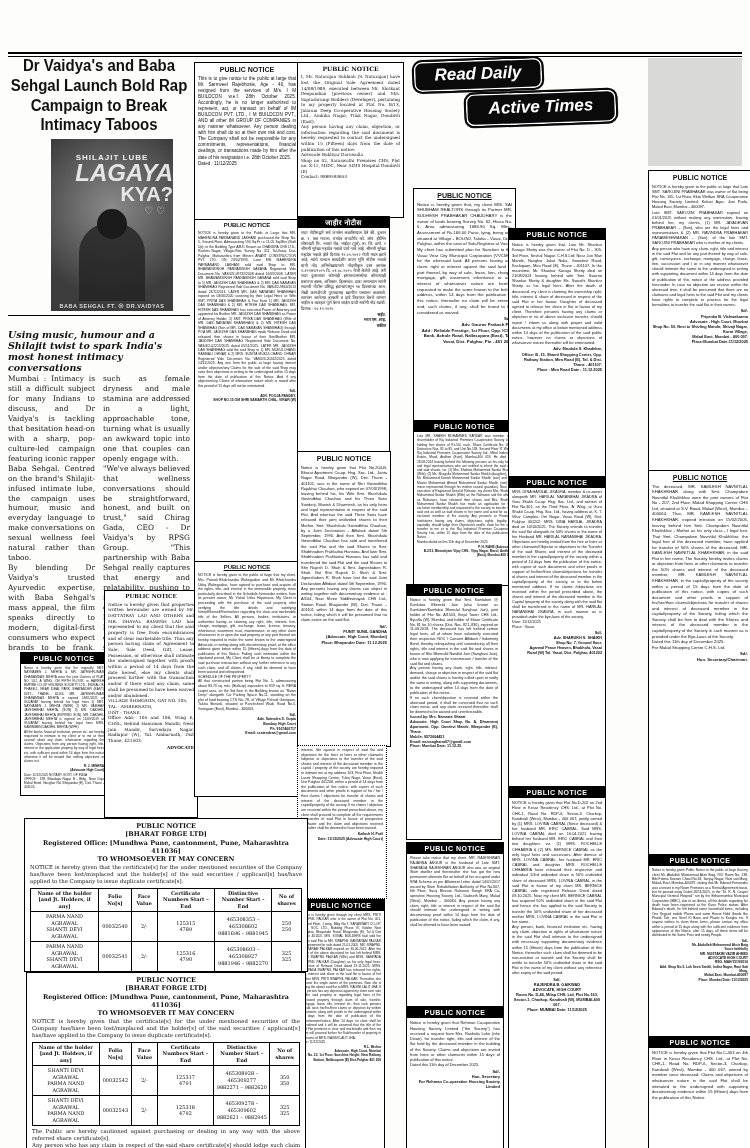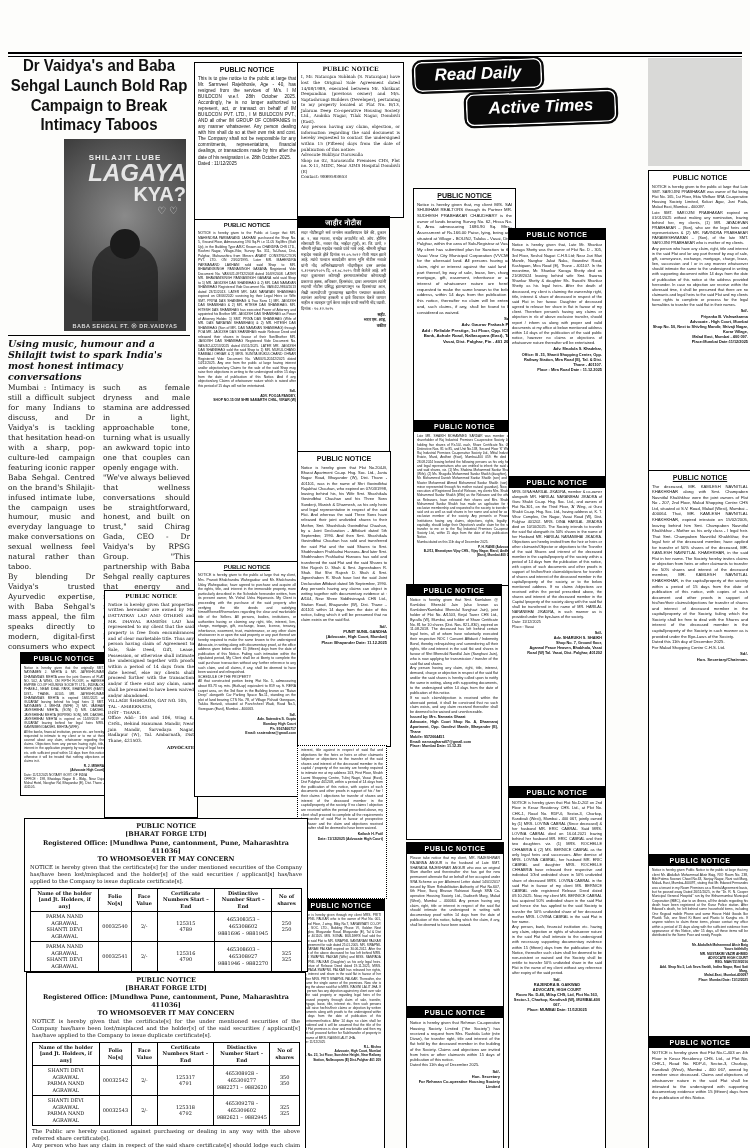--- a/index.html
+++ b/index.html
@@ -10,33 +10,33 @@
   #pagenum{display:inline-block;background:#4a4a4a;color:#fff;font-weight:bold;font-size:17px;
            padding:2px 7px;vertical-align:middle;}
   #hdate{display:inline-block;font-weight:bold;font-size:13px;margin-left:8px;vertical-align:middle;}
   #masthead{float:right;font-weight:bold;font-size:17px;letter-spacing:.5px;
             font-family:"Liberation Sans",sans-serif;transform:scaleY(1.15);}
   #rule{position:absolute;left:8px;top:52px;width:734px;border-top:2px solid #000;border-bottom:1px solid #000;height:2px;}
   
   #article{position:absolute;left:8px;top:58px;width:182px;height:592px;overflow:hidden;}
   #headline{font-family:"Liberation Sans",sans-serif;font-weight:bold;font-size:15px;line-height:1.25;
             text-align:center;transform:scaleY(1.05);}
-  #photo{position:relative;width:122px;height:192px;margin:6px 4px 4px auto;
+  #photo{position:relative;width:122px;height:172px;margin:6px 17px 4px auto;
          background:radial-gradient(circle at 50% 40%,#8a8a8a,#3c3c3c 75%);overflow:hidden;}
   #photo .l1{color:#eee;font-weight:bold;font-size:8px;text-align:center;margin-top:14px;letter-spacing:1px;}
   #photo .l2{color:#f4f4f4;font-weight:bold;font-size:24px;text-align:right;line-height:.95;opacity:.9;font-style:italic;}
   #photo .l3{color:#f4f4f4;font-weight:bold;font-size:20px;text-align:right;line-height:.95;opacity:.9;}
   #photo .fig{position:absolute;left:28px;bottom:10px;width:66px;height:78px;border-radius:30px 30px 0 0;
               background:#222;opacity:.8;}
   #photo .head{position:absolute;left:46px;bottom:72px;width:30px;height:30px;border-radius:50%;background:#1b1b1b;}
   #photo .hearts{position:absolute;right:8px;top:66px;color:#ddd;font-size:10px;}
   #photo .credit{position:absolute;left:0;bottom:2px;width:100%;text-align:center;color:#ddd;
                  font-weight:bold;font-size:5.5px;letter-spacing:.5px;}
   #caption{font-family:"DejaVu Serif",serif;font-weight:bold;font-style:italic;font-size:9.5px;
-           line-height:1.15;border-top:1.5px solid #000;padding-top:3px;margin-top:2px;}
+           line-height:1.15;border-top:1.5px solid #000;padding-top:14px;margin-top:2px;}
   #abody{column-count:2;column-gap:8px;font-family:"DejaVu Serif",serif;
          font-size:7.4px;line-height:1.35;text-align:justify;white-space:pre-line;}
   
   .notice{position:absolute;border:1px solid #000;background:#fff;overflow:hidden;
           padding:2px 3px;font-size:3.7px;line-height:1.32;text-align:justify;}
   .serif{font-family:"DejaVu Serif",serif;}
   .nh-bar{background:#000;color:#fff;text-align:center;font-weight:bold;font-size:7px;
           padding:1px 0;margin:-2px -3px 2px -3px;letter-spacing:.5px;}
   .nh-plain{text-align:center;font-weight:bold;font-size:7px;margin-bottom:1.5px;}
   .nh-ul{text-decoration:underline;}

